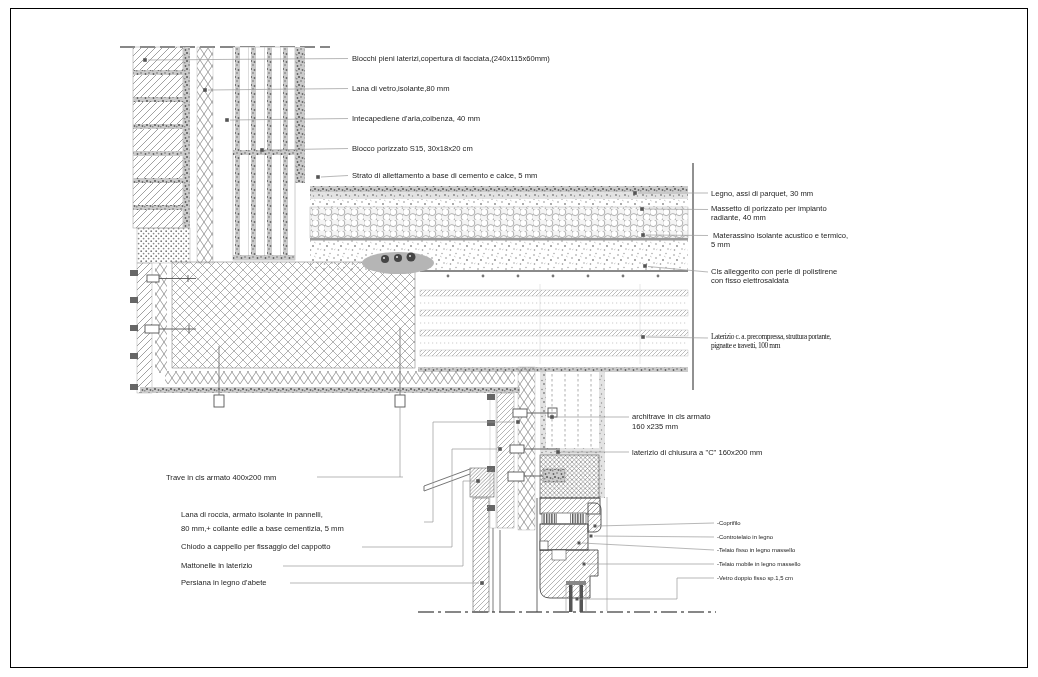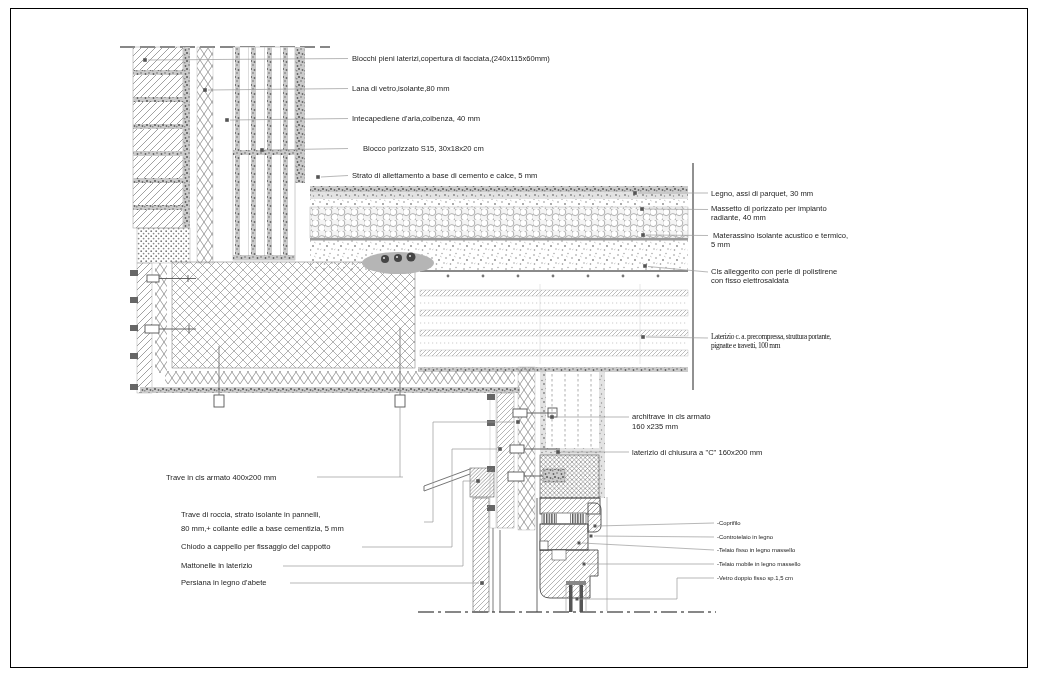--- a/index.html
+++ b/index.html
@@ -282,39 +282,39 @@
         <rect x="589.5" y="534.5" width="3" height="3"></rect>
       <rect x="577.5" y="541.5" width="3" height="3"></rect>
         <rect x="582.5" y="562.5" width="3" height="3"></rect>
       <rect x="575.5" y="597.5" width="3" height="3"></rect>
     </g>
   </svg>
 
   <div class="lbl" style="left:352px;top:54px">Blocchi pieni laterizi,copertura di facciata,(240x115x60mm)</div>
   <div class="lbl" style="left:352px;top:84px">Lana di vetro,isolante,80 mm</div>
   <div class="lbl" style="left:352px;top:114px">Intecapediene d'aria,coibenza, 40 mm</div>
-  <div class="lbl" style="left:363px;top:144px">Blocco porizzato S15, 30x18x20 cm</div>
+  <div class="lbl" style="left:352px;top:144px">Blocco porizzato S15, 30x18x20 cm</div>
   <div class="lbl" style="left:352px;top:171px">Strato di allettamento a base di cemento e calce, 5 mm</div>
 
   <div class="lbl" style="left:711px;top:189px">Legno, assi di parquet, 30 mm</div>
   <div class="lbl" style="left:711px;top:204px">Massetto di porizzato per impianto</div>
   <div class="lbl" style="left:711px;top:213px">radiante, 40 mm</div>
   <div class="lbl" style="left:713px;top:231px">Materassino isolante acustico e termico,</div>
   <div class="lbl" style="left:711px;top:240px">5 mm</div>
   <div class="lbl" style="left:711px;top:267px">Cls alleggerito con perle di polistirene</div>
   <div class="lbl" style="left:711px;top:276px">con fisso elettrosaldata</div>
   <div class="lbl cad" style="left:711px;top:332px">Laterizio c. a. precompressa, struttura portante,</div>
   <div class="lbl cad" style="left:711px;top:341px">pignatte e travetti, 100 mm</div>
 
   <div class="lbl" style="left:632px;top:412px">architrave in cls armato</div>
   <div class="lbl" style="left:632px;top:422px">160 x235 mm</div>
   <div class="lbl" style="left:632px;top:448px">laterizio di chiusura a "C" 160x200 mm</div>
 
   <div class="lbl" style="left:166px;top:473px">Trave in cls armato 400x200 mm</div>
-  <div class="lbl" style="left:181px;top:510px">Trave di roccia, strato isolante in pannelli,</div>
+  <div class="lbl" style="left:181px;top:510px">Lana di roccia, armato isolante in pannelli,</div>
   <div class="lbl" style="left:181px;top:524px">80 mm,+ collante edile a base cementizia, 5 mm</div>
   <div class="lbl" style="left:181px;top:542px">Chiodo a cappello per fissaggio del cappotto</div>
   <div class="lbl" style="left:181px;top:561px">Mattonelle in laterizio</div>
   <div class="lbl" style="left:181px;top:578px">Persiana in legno d'abete</div>
 
   <div class="lbl small" style="left:717px;top:520px">-Coprifilo</div>
   <div class="lbl small" style="left:717px;top:534px">-Controtelaio in legno</div>
   <div class="lbl small" style="left:717px;top:547px">-Telaio fisso in legno massello</div>
   <div class="lbl small" style="left:717px;top:561px">-Telaio mobile in legno massello</div>
   <div class="lbl small" style="left:717px;top:575px">-Vetro doppio fisso sp.1,5 cm</div>

